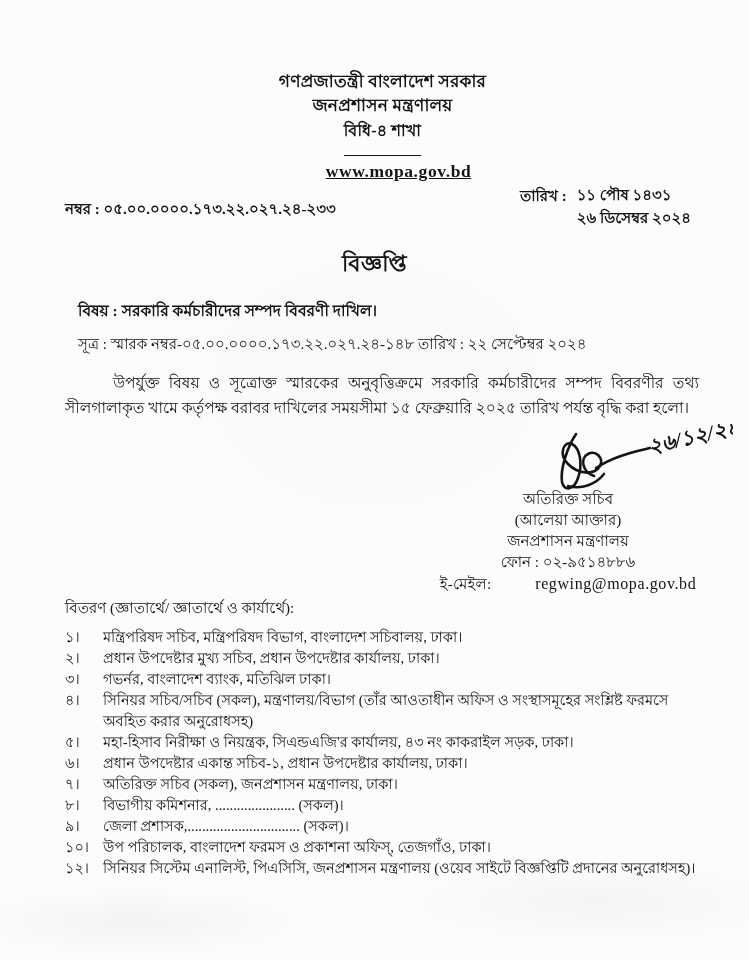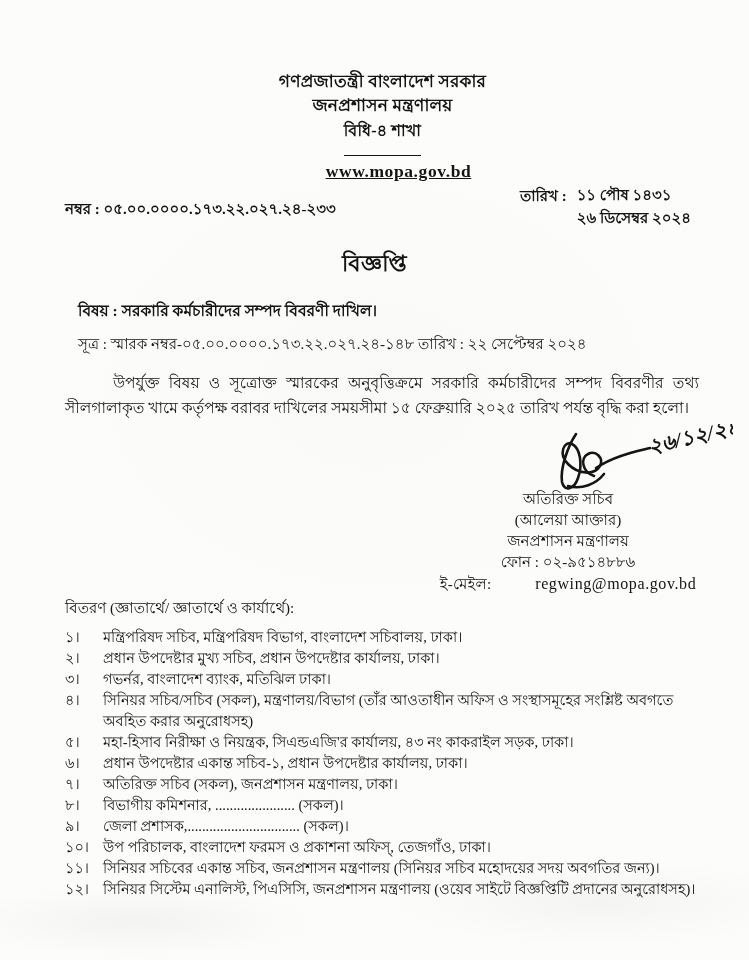--- a/index.html
+++ b/index.html
@@ -170,21 +170,21 @@
     <div class="dist-item">
       <span class="no">২।</span>
       <span class="txt">প্রধান উপদেষ্টার মুখ্য সচিব, প্রধান উপদেষ্টার কার্যালয়, ঢাকা।</span>
     </div>
     <div class="dist-item">
       <span class="no">৩।</span>
       <span class="txt">গভর্নর, বাংলাদেশ ব্যাংক, মতিঝিল ঢাকা।</span>
     </div>
     <div class="dist-item">
       <span class="no">৪।</span>
-      <span class="txt">সিনিয়র সচিব/সচিব (সকল), মন্ত্রণালয়/বিভাগ (তাঁর আওতাধীন অফিস ও সংস্থাসমূহের সংশ্লিষ্ট অবগতে অবহিত করার অনুরোধসহ)</span>
+      <span class="txt">সিনিয়র সচিব/সচিব (সকল), মন্ত্রণালয়/বিভাগ (তাঁর আওতাধীন অফিস ও সংস্থাসমূহের সংশ্লিষ্ট ফরমসে অবহিত করার অনুরোধসহ)</span>
     </div>
     <div class="dist-item">
       <span class="no">৫।</span>
       <span class="txt">মহা-হিসাব নিরীক্ষা ও নিয়ন্ত্রক, সিএন্ডএজি'র কার্যালয়, ৪৩ নং কাকরাইল সড়ক, ঢাকা।</span>
     </div>
     <div class="dist-item">
       <span class="no">৬।</span>
       <span class="txt">প্রধান উপদেষ্টার একান্ত সচিব-১, প্রধান উপদেষ্টার কার্যালয়, ঢাকা।</span>
     </div>
     <div class="dist-item">
@@ -197,22 +197,18 @@
     </div>
     <div class="dist-item">
       <span class="no">৯।</span>
       <span class="txt">জেলা প্রশাসক,............................... (সকল)।</span>
     </div>
     <div class="dist-item">
       <span class="no">১০।</span>
       <span class="txt">উপ পরিচালক, বাংলাদেশ ফরমস ও প্রকাশনা অফিস্‌, তেজগাঁও, ঢাকা।</span>
     </div>
     <div class="dist-item">
-      <span class="no">১১।</span>
-      <span class="txt">সিনিয়র সচিবের একান্ত সচিব, জনপ্রশাসন মন্ত্রণালয় (সিনিয়র সচিব মহোদয়ের সদয় অবগতির জন্য)।</span>
-    </div>
-    <div class="dist-item">
       <span class="no">১২।</span>
       <span class="txt">সিনিয়র সিস্টেম এনালিস্ট, পিএসিসি, জনপ্রশাসন মন্ত্রণালয় (ওয়েব সাইটে বিজ্ঞপ্তিটি প্রদানের অনুরোধসহ)।</span>
     </div>
   </div>
 
 </div>
 
 </body></html>

